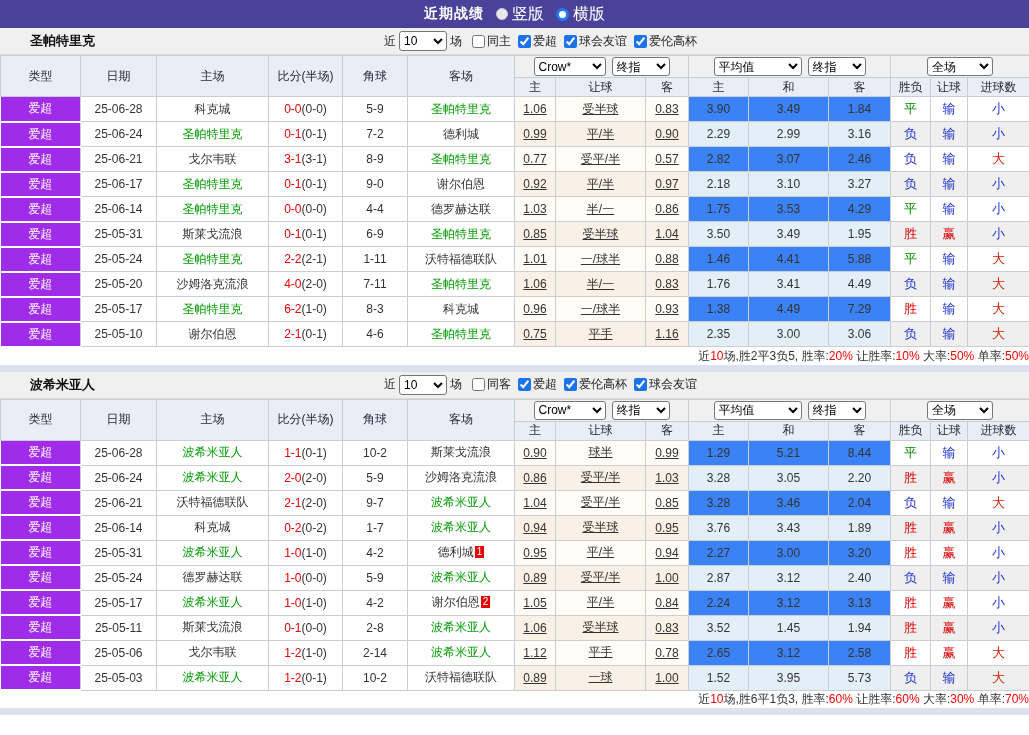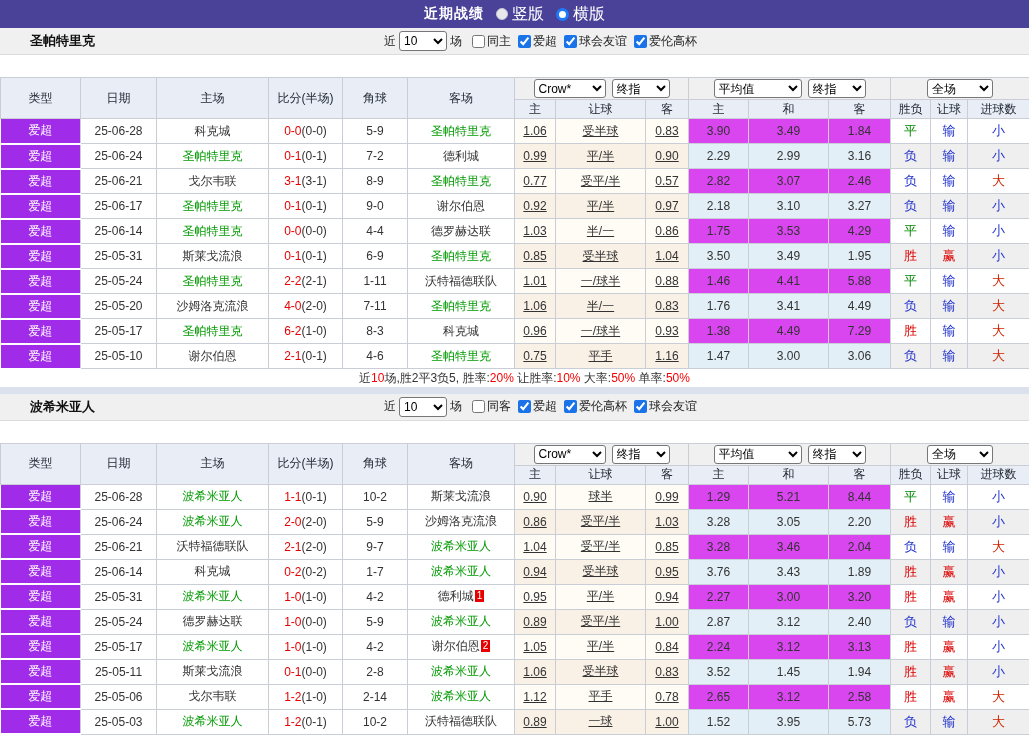--- a/index.html
+++ b/index.html
@@ -17,39 +17,39 @@
   .radio-label{color:#fff;font-size:16px;}
   
   .trow{height:27px;background:#f0f0f0;display:flex;align-items:center;font-size:12px;color:#222;border-bottom:1px solid #dcdcdc;}
   .team-name{font-weight:bold;font-size:13px;padding-left:30px;color:#111;}
   .controls{margin-left:auto;margin-right:332px;display:flex;align-items:center;gap:3px;white-space:nowrap;}
   .controls select{height:20px;font-size:12px;border:1px solid #767676;border-radius:3px;background:#fff;}
   .checks{display:flex;align-items:center;}
   .checks label{margin-left:7px;font-size:12px;display:flex;align-items:center;cursor:pointer;}
   input[type=checkbox]{width:13px;height:13px;accent-color:#1a73e8;margin:0 2px 0 0;}
   
-  table{width:1029px;border-collapse:collapse;table-layout:fixed;font-size:12px;margin-top:22px;}
+  table{width:1029px;border-collapse:collapse;table-layout:fixed;font-size:12px;}
   th,td{border:1px solid #c9ced6;text-align:center;padding:0;overflow:hidden;white-space:nowrap;}
   thead th{background:#e9eef6;font-weight:400;color:#1d2430;height:19px;}
   thead th.dd{background:#f0f0f0;padding:1px 0;}
   .dd select{height:19px;font-size:12px;border:1px solid #777;border-radius:3px;background:#fff;margin:0 3px;vertical-align:middle;}
   select.w-crow{width:72px;} select.w-final{width:58px;} select.w-avg{width:88px;} select.w-scope{width:66px;} select.near{width:48px;}
   tbody td{height:25px;color:#333;}
   td.type{background:#a02be8;color:#fff;border-bottom:2px solid #fff;border-left:0;}
   .green{color:#009900;}
   .ft{color:#e60000;}
   .ht{color:#333;text-align:right;}
   .badge{background:#e60000;color:#fff;font-size:10px;line-height:12px;padding:0 2px;display:inline-block;margin-left:1px;vertical-align:1px;}
   td.crow{background:#fffcf6;text-decoration:underline;}
   tbody tr:nth-child(even) td.crow{background:#f9f0e6;}
-  td.avg{background:#d946ef;}
+  td.avg{background:#3b82f6;}
   tbody tr:nth-child(even) td.avg{background:#e3eff6;}
   td.res{background:#fff;font-size:13px;}
   tbody tr:nth-child(even) td.res{background:#efefef;}
-  .summary{height:17px;text-align:center;font-size:12px;color:#333;line-height:17px;padding-left:20px;}
+  .summary{height:17px;text-align:right;font-size:12px;color:#333;line-height:17px;padding-left:20px;}
   .summary .red{color:#f50000;}
   .divider{height:7px;background:#dbe2ee;}
 </style>
 </head>
 <body>
 
 <div class="banner">
   <span class="title">近期战绩</span>
   <span class="radio-wrap">
     <span class="radio filled"></span>
@@ -294,21 +294,21 @@
           <tr>
     <td class="type">爱超</td>
     <td>25-05-10</td>
     <td><span>谢尔伯恩</span></td>
     <td><span class="ft">2-1</span><span class="ht">(0-1)</span></td>
     <td>4-6</td>
     <td><span class="green">圣帕特里克</span></td>
     <td class="crow">0.75</td>
     <td class="crow">平手</td>
     <td class="crow">1.16</td>
-    <td class="avg">1.47</td>
+    <td class="avg">2.35</td>
     <td class="avg">3.00</td>
     <td class="avg">3.06</td>
     <td class="res" style="color: rgb(34, 51, 204);">负</td>
     <td class="res" style="color: rgb(34, 51, 204);">输</td>
     <td class="res" style="color: rgb(204, 34, 0);">大</td>
   </tr>
         </tbody>
     </table>
     <div class="summary"><span>近</span><span class="red">10</span><span>场,胜2平3负5, 胜率:</span><span class="red">20%</span><span> 让胜率:</span><span class="red">10%</span><span> 大率:</span><span class="red">50%</span><span> 单率:</span><span class="red">50%</span></div>
     <div class="divider"></div>

